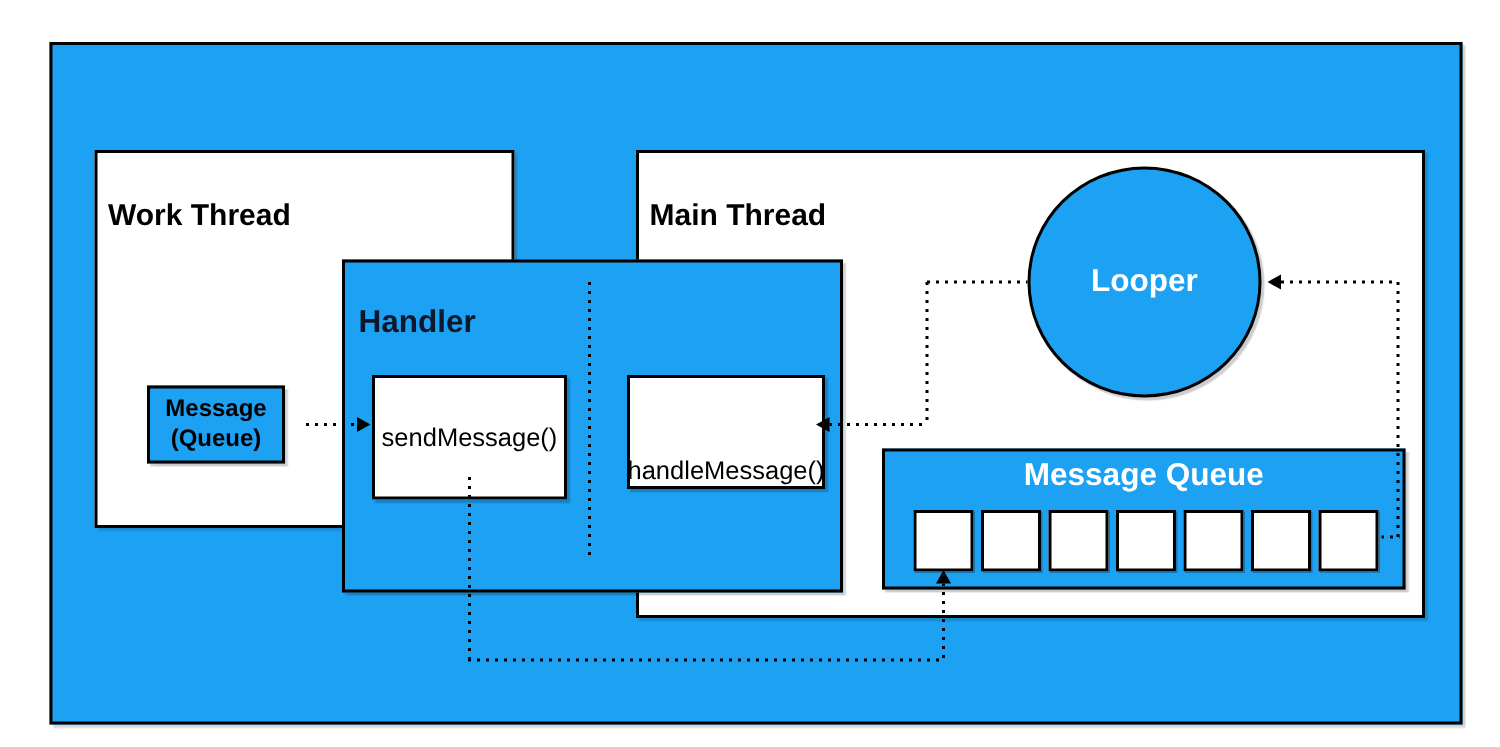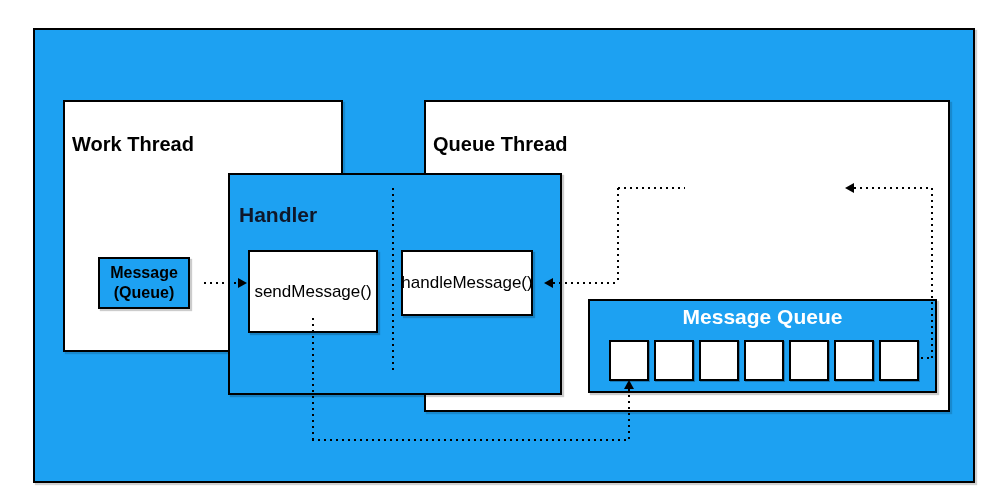--- a/index.html
+++ b/index.html
@@ -86,40 +86,43 @@
 
 <div id="stage">
 
   <div class="abs blue-bg"></div>
 
   <div class="abs thread-box" style="left:63px;top:100px;width:280px;height:252px;">
     <div class="thread-label">Work Thread</div>
   </div>
 
   <div class="abs thread-box" style="left:424px;top:100px;width:526px;height:312px;">
-    <div class="thread-label">Queue Thread</div>
+    <div class="thread-label">Main Thread</div>
   </div>
 
   <div class="abs handler-box">
     <div class="handler-label">Handler</div>
   </div>
 
   <div class="abs message-box lift">
     <span>Message</span>
     <span>(Queue)</span>
   </div>
 
   <div class="abs method-box lift" style="left:248px;top:250px;width:130px;height:83px;">
     <span>sendMessage()</span>
   </div>
 
-  <div class="abs method-box lift" style="left:401px;top:250px;width:132px;height:66px;">
+  <div class="abs method-box lift" style="left:418px;top:250px;width:132px;height:76px;align-items:flex-end;">
     <span>handleMessage()</span>
   </div>
 
+  <div class="abs looper-circle lift">
+    <span>Looper</span>
+  </div>
 
   <div class="abs queue-box lift">
     <div class="queue-title">Message Queue</div>
     <div class="queue-slots">
         <div class="qslot"></div>
         <div class="qslot"></div>
         <div class="qslot"></div>
         <div class="qslot"></div>
         <div class="qslot"></div>
         <div class="qslot"></div>

